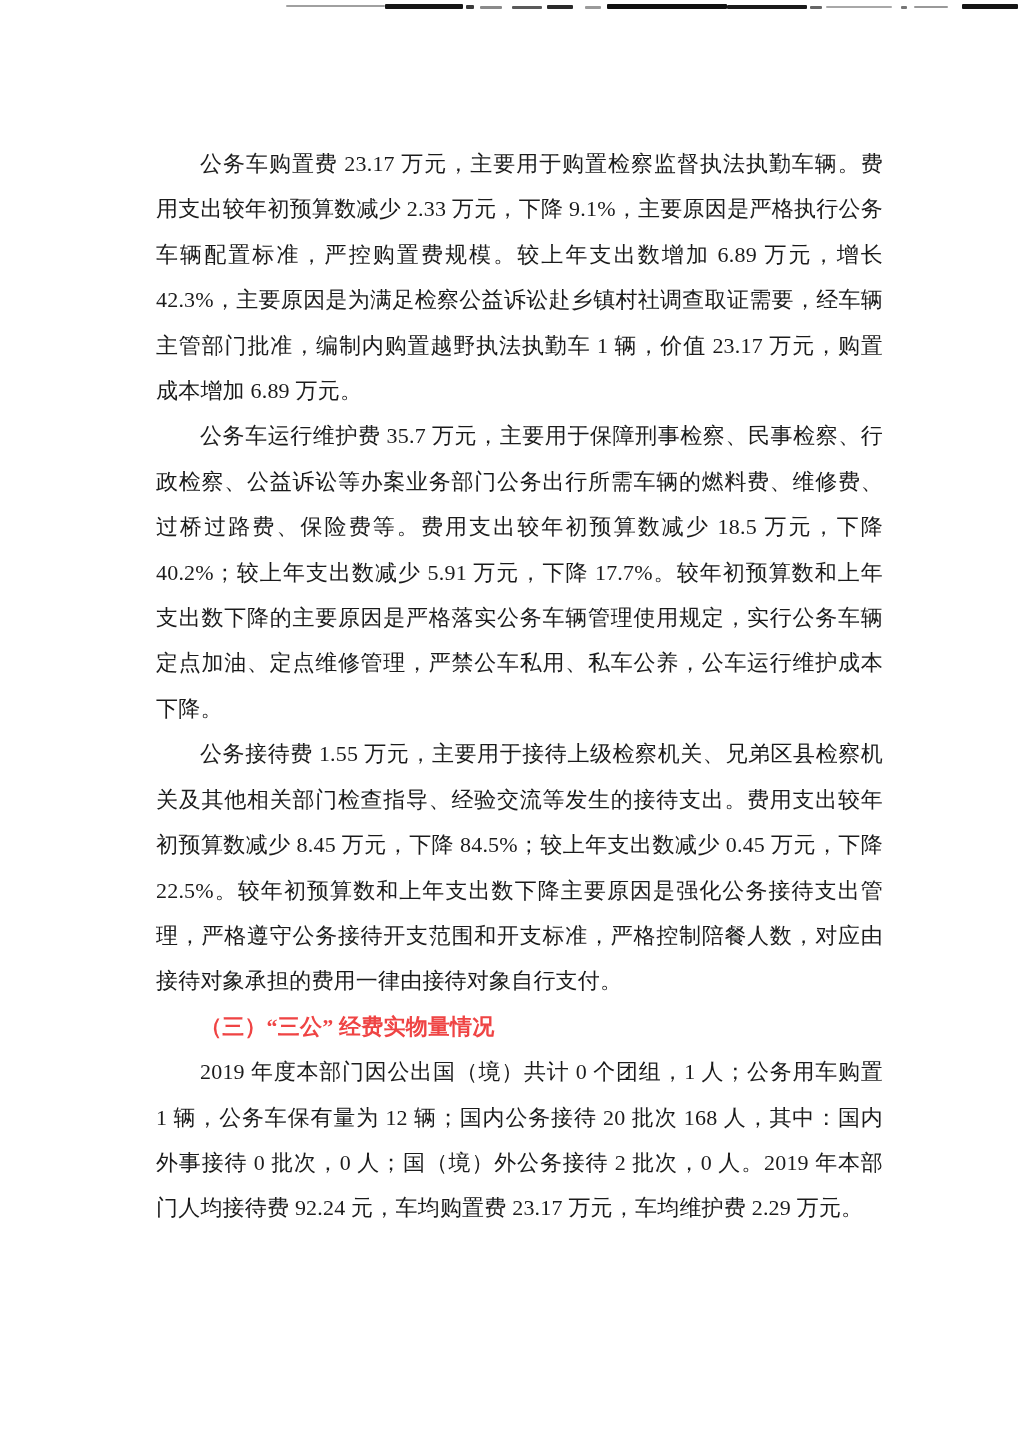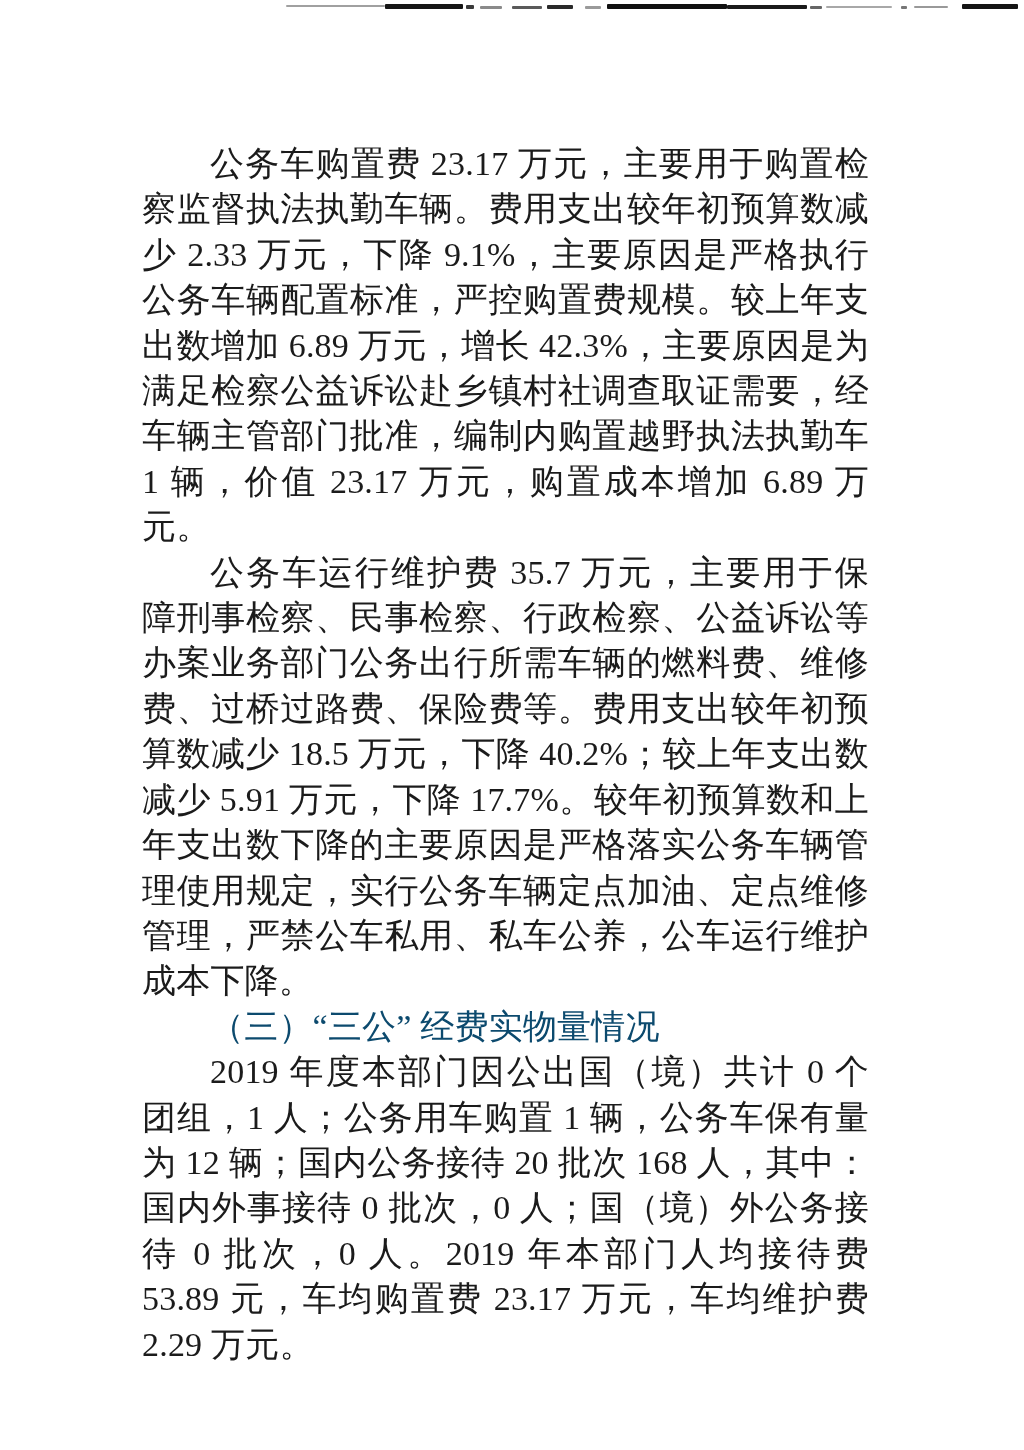--- a/index.html
+++ b/index.html
@@ -24,36 +24,36 @@
     height: 14px;
   }
   .scan-line i {
     position: absolute;
     display: block;
     border-radius: 1px;
   }
   
   .doc-text {
     position: absolute;
-    left: 142px;
+    left: 156px;
     top: 141px;
     width: 727px;
-    font-size: 34px;
+    font-size: 22px;
     line-height: 45.4px;
     color: #1b1b1b;
     text-align: justify;
     letter-spacing: 0.2px;
   }
   .doc-text p {
     margin: 0;
     text-indent: 2em;
   }
   .doc-text p.heading {
-    font-weight: 400;
-    color: #0c4a6e;
+    font-weight: 700;
+    color: #ef4444;
   }
 </style>
 </head>
 <body>
 
 <div class="page">
 
   <div class="scan-line">
     <i style="left:286px;top:5px;width:99px;height:2px;background:#a0a0a0;"></i>
     <i style="left:385px;top:4px;width:78px;height:5px;background:#151515;"></i>
@@ -67,17 +67,18 @@
     <i style="left:810px;top:6px;width:12px;height:3px;background:#666666;"></i>
     <i style="left:826px;top:6px;width:66px;height:2px;background:#a8a8a8;"></i>
     <i style="left:901px;top:6px;width:6px;height:3px;background:#777777;"></i>
     <i style="left:914px;top:6px;width:34px;height:2px;background:#999999;"></i>
     <i style="left:962px;top:4px;width:56px;height:5px;background:#141414;"></i>
   </div>
 
   <div class="doc-text">
     <p>公务车购置费 23.17 万元，主要用于购置检察监督执法执勤车辆。费用支出较年初预算数减少 2.33 万元，下降 9.1%，主要原因是严格执行公务车辆配置标准，严控购置费规模。较上年支出数增加 6.89 万元，增长 42.3%，主要原因是为满足检察公益诉讼赴乡镇村社调查取证需要，经车辆主管部门批准，编制内购置越野执法执勤车 1 辆，价值 23.17 万元，购置成本增加 6.89 万元。</p>
     <p>公务车运行维护费 35.7 万元，主要用于保障刑事检察、民事检察、行政检察、公益诉讼等办案业务部门公务出行所需车辆的燃料费、维修费、过桥过路费、保险费等。费用支出较年初预算数减少 18.5 万元，下降 40.2%；较上年支出数减少 5.91 万元，下降 17.7%。较年初预算数和上年支出数下降的主要原因是严格落实公务车辆管理使用规定，实行公务车辆定点加油、定点维修管理，严禁公车私用、私车公养，公车运行维护成本下降。</p>
+    <p>公务接待费 1.55 万元，主要用于接待上级检察机关、兄弟区县检察机关及其他相关部门检查指导、经验交流等发生的接待支出。费用支出较年初预算数减少 8.45 万元，下降 84.5%；较上年支出数减少 0.45 万元，下降 22.5%。较年初预算数和上年支出数下降主要原因是强化公务接待支出管理，严格遵守公务接待开支范围和开支标准，严格控制陪餐人数，对应由接待对象承担的费用一律由接待对象自行支付。</p>
     <p class="heading">（三）“三公” 经费实物量情况</p>
-    <p>2019 年度本部门因公出国（境）共计 0 个团组，1 人；公务用车购置 1 辆，公务车保有量为 12 辆；国内公务接待 20 批次 168 人，其中：国内外事接待 0 批次，0 人；国（境）外公务接待 0 批次，0 人。2019 年本部门人均接待费 53.89 元，车均购置费 23.17 万元，车均维护费 2.29 万元。</p>
+    <p>2019 年度本部门因公出国（境）共计 0 个团组，1 人；公务用车购置 1 辆，公务车保有量为 12 辆；国内公务接待 20 批次 168 人，其中：国内外事接待 0 批次，0 人；国（境）外公务接待 2 批次，0 人。2019 年本部门人均接待费 92.24 元，车均购置费 23.17 万元，车均维护费 2.29 万元。</p>
   </div>
 
 </div>
 
 </body></html>

